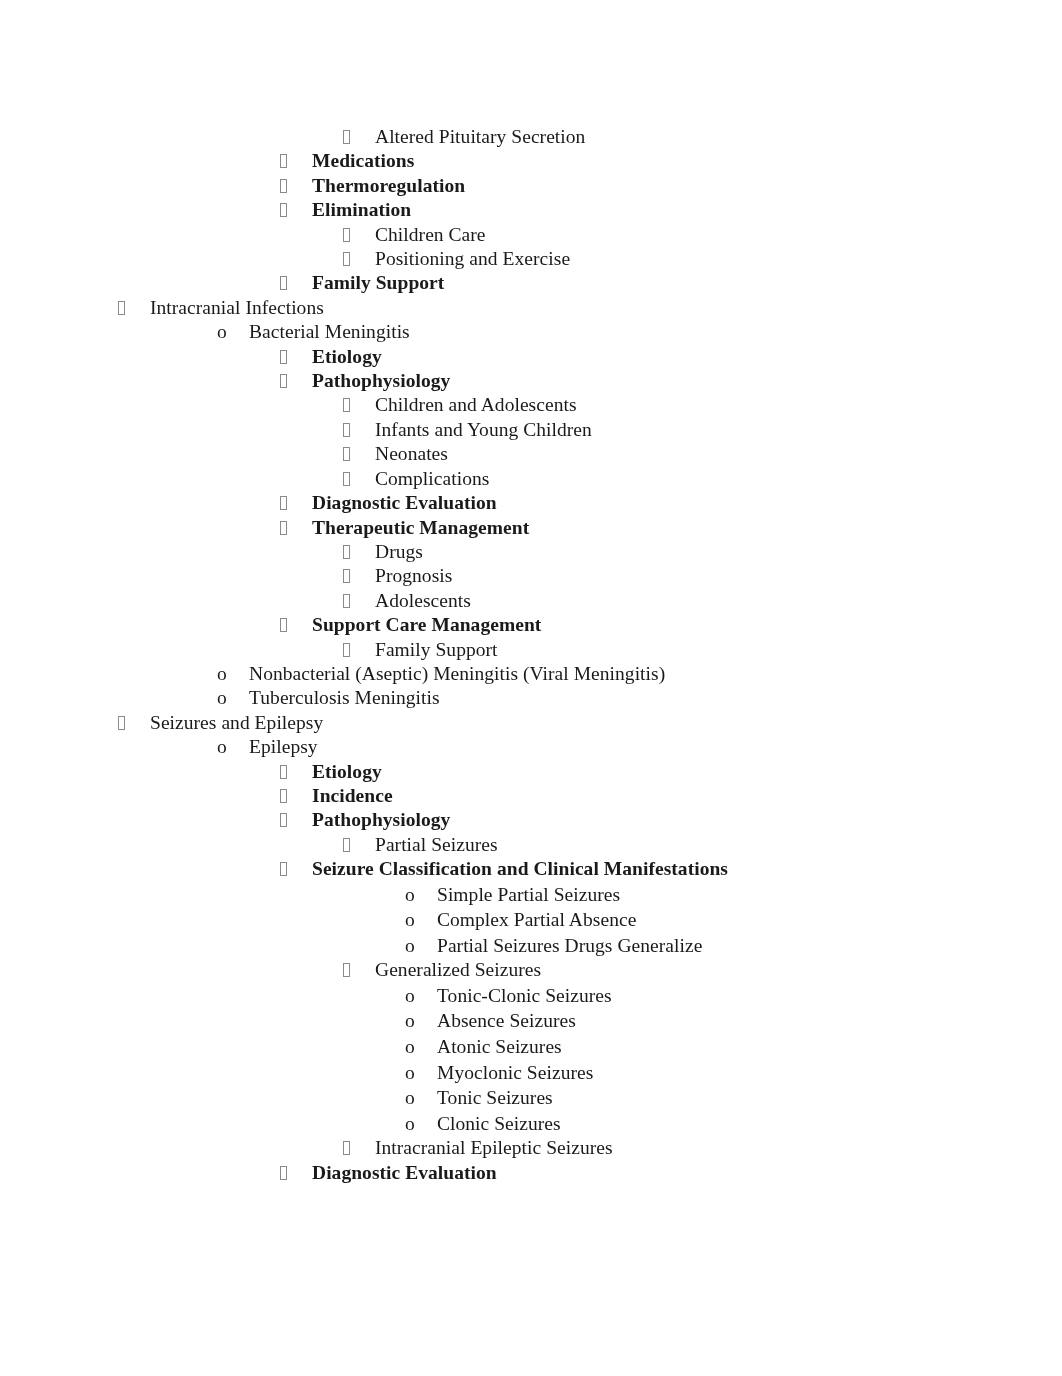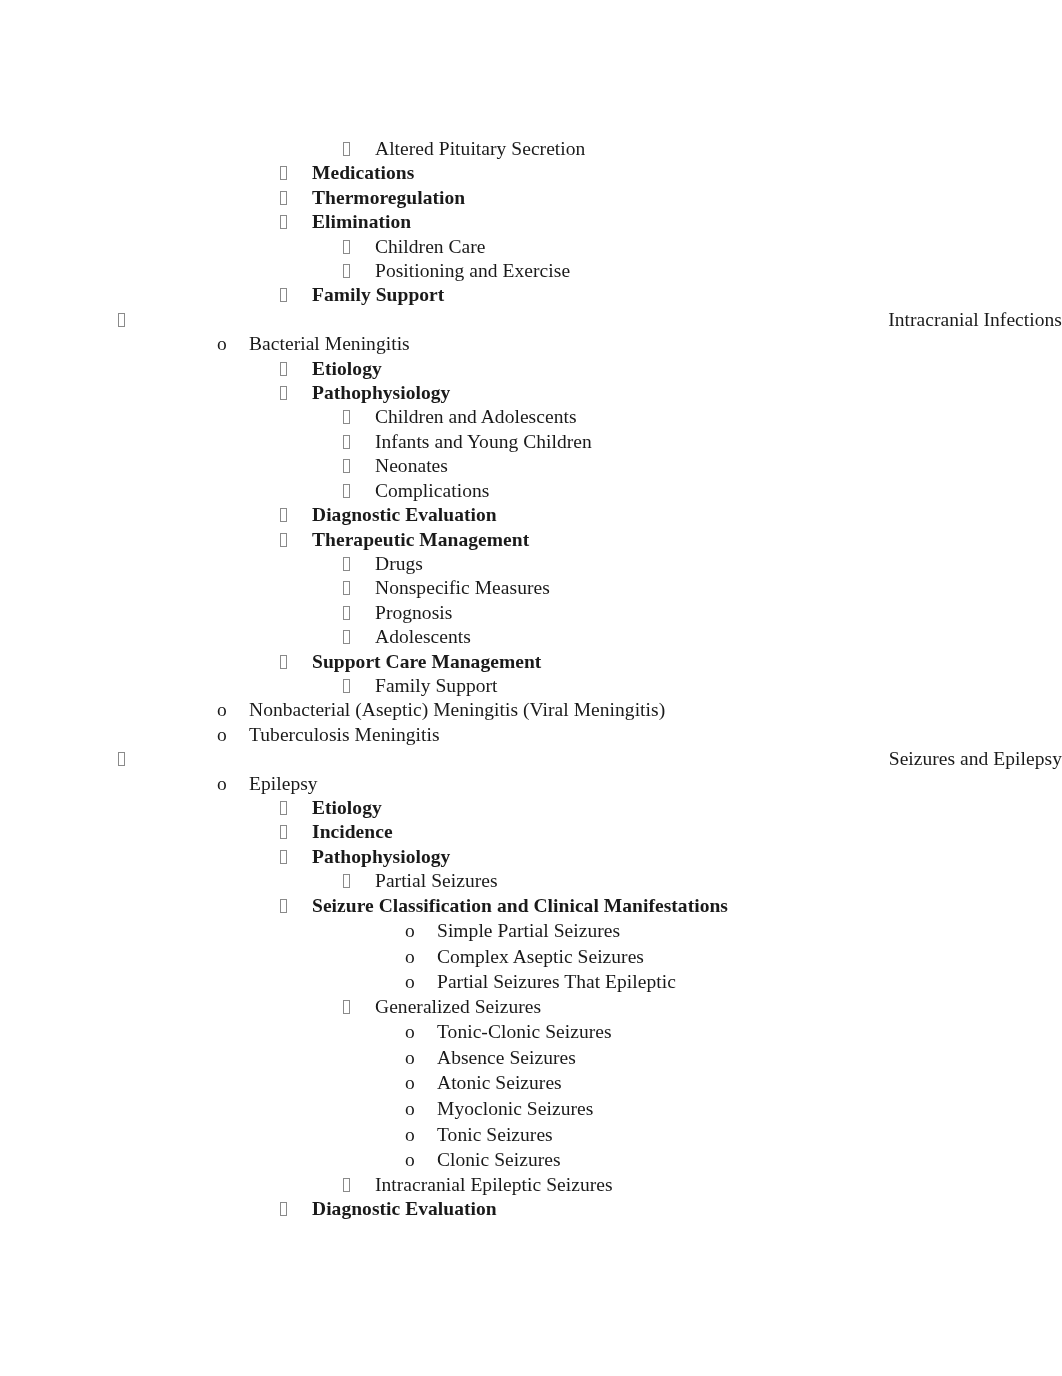--- a/index.html
+++ b/index.html
@@ -13,21 +13,21 @@
     height: 1376px;
     position: relative;
     overflow: hidden;
     font-family: "Liberation Serif", "DejaVu Serif", serif;
     color: #1a1a1a;
   }
 
   #page {
     position: absolute;
     left: 0;
-    top: 12px;
+    top: 0;
     width: 1062px;
     height: 1010px;
     background: #ffffff;
   }
 
   #outline {
     position: absolute;
     left: 0;
     top: 125px;
     width: 1062px;
@@ -36,21 +36,21 @@
   .line {
     display: flex;
     align-items: baseline;
     font-size: 19.5px;
     line-height: 24.4px;
     white-space: nowrap;
     letter-spacing: 0.05px;
   }
 
   
-  .lvl1 { padding-left: 118px; justify-content: space-between; }
+  .lvl1 { padding-left: 118px; }
   .lvl2 { padding-left: 217px; }
   .lvl3 { padding-left: 280px; font-weight: bold; }
   .lvl4 { padding-left: 343px; }
   .lvl5 { padding-left: 405px; }
 
   
   .lvl5 { line-height: 25.6px; }
 
   .marker {
     flex: 0 0 auto;
@@ -153,24 +153,20 @@
       <div class="line lvl3">
         <span class="marker tofu"></span>
         <span class="label">Therapeutic Management</span>
       </div>
       <div class="line lvl4">
         <span class="marker tofu"></span>
         <span class="label">Drugs</span>
       </div>
       <div class="line lvl4">
         <span class="marker tofu"></span>
-        <span class="label">Nonspecific Measures</span>
-      </div>
-      <div class="line lvl4">
-        <span class="marker tofu"></span>
         <span class="label">Prognosis</span>
       </div>
       <div class="line lvl4">
         <span class="marker tofu"></span>
         <span class="label">Adolescents</span>
       </div>
       <div class="line lvl3">
         <span class="marker tofu"></span>
         <span class="label">Support Care Management</span>
       </div>
@@ -213,25 +209,25 @@
       <div class="line lvl3">
         <span class="marker tofu"></span>
         <span class="label">Seizure Classification and Clinical Manifestations</span>
       </div>
       <div class="line lvl5">
         <span class="marker circle">o</span>
         <span class="label">Simple Partial Seizures</span>
       </div>
       <div class="line lvl5">
         <span class="marker circle">o</span>
-        <span class="label">Complex Aseptic Seizures</span>
-      </div>
-      <div class="line lvl5">
-        <span class="marker circle">o</span>
-        <span class="label">Partial Seizures That Epileptic</span>
+        <span class="label">Complex Partial Absence</span>
+      </div>
+      <div class="line lvl5">
+        <span class="marker circle">o</span>
+        <span class="label">Partial Seizures Drugs Generalize</span>
       </div>
       <div class="line lvl4">
         <span class="marker tofu"></span>
         <span class="label">Generalized Seizures</span>
       </div>
       <div class="line lvl5">
         <span class="marker circle">o</span>
         <span class="label">Tonic-Clonic Seizures</span>
       </div>
       <div class="line lvl5">

